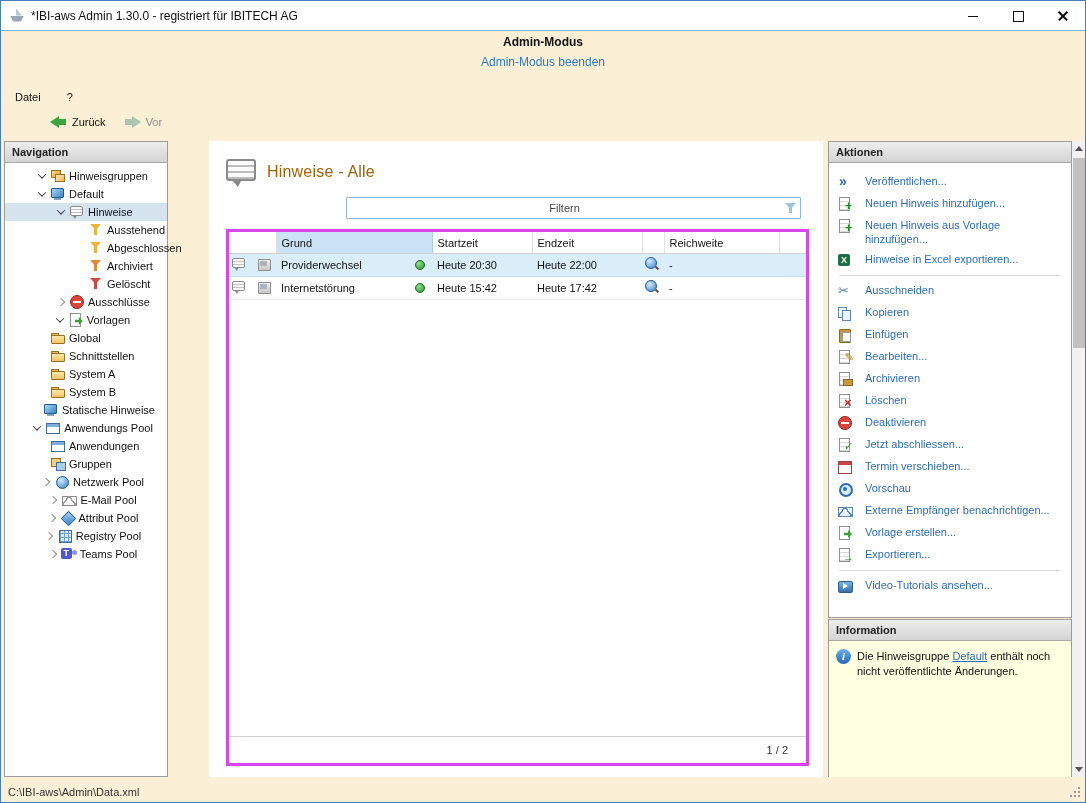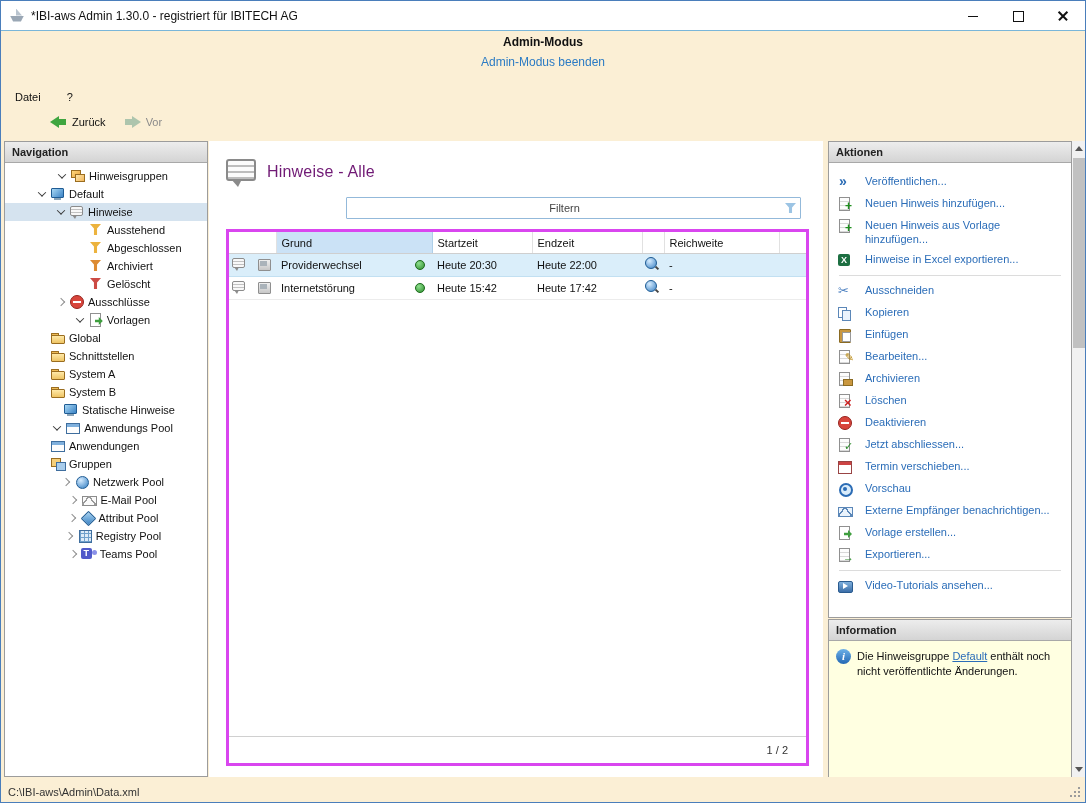--- a/index.html
+++ b/index.html
@@ -32,21 +32,21 @@
   .tool-btn.disabled .tlbl{color:#8a8a8a;}
   .arrow{position:relative;width:17px;height:12px;display:inline-block;}
   [data-icon="arrow-left-green"]::before{content:"";position:absolute;left:0;top:0;border-top:6px solid transparent;border-bottom:6px solid transparent;border-right:9px solid #3fa53f;}
   [data-icon="arrow-left-green"]::after{content:"";position:absolute;left:9px;top:3px;width:7px;height:6px;background:#3fa53f;}
   [data-icon="arrow-right-gray"]::before{content:"";position:absolute;right:0;top:0;border-top:6px solid transparent;border-bottom:6px solid transparent;border-left:9px solid #adc5ad;}
   [data-icon="arrow-right-gray"]::after{content:"";position:absolute;left:1px;top:3px;width:7px;height:6px;background:#adc5ad;}
 
   
   .panel{position:absolute;background:#fff;border:1px solid #9c9c9c;box-sizing:border-box;}
   .panel-header{height:20px;background:linear-gradient(#ededed,#d4d4d4);border-bottom:1px solid #a8a8a8;font-weight:bold;color:#222;display:flex;align-items:center;padding:0 7px;}
-  .nav-panel{left:3px;top:140px;width:204px;height:636px;}
+  .nav-panel{left:3px;top:140px;width:164px;height:636px;}
   .actions-panel{left:827px;top:140px;width:244px;height:477px;}
   .info-panel{left:827px;top:618px;width:244px;height:158px;}
 
   
   .tree{padding-top:4px;}
   .trow{display:flex;align-items:center;height:18px;cursor:default;}
   .trow.selected{background:#d5e3ef;}
   .trow .lbl{margin-left:3px;white-space:nowrap;}
   .d0{padding-left:10px;justify-content:center;} .d1{padding-left:29px;} .d2{padding-left:48px;} .d3{padding-left:67px;}
   .chev{width:16px;height:16px;display:inline-flex;align-items:center;justify-content:center;flex:0 0 16px;}
@@ -83,21 +83,21 @@
   [data-icon="attribute"]::before{content:"";position:absolute;left:3px;top:3px;width:9px;height:9px;transform:rotate(45deg);background:linear-gradient(135deg,#a8d4f2,#3b82c4);border:1px solid #1f5c94;border-radius:1px;}
   [data-icon="registry"]::before{content:"";position:absolute;left:2px;top:2px;width:11px;height:11px;background-color:#dcebf8;border:1px solid #3f6e9e;background-image:repeating-linear-gradient(0deg,#6fa0cc 0 1px,transparent 1px 4px),repeating-linear-gradient(90deg,#6fa0cc 0 1px,transparent 1px 4px);}
   [data-icon="teams"]::before{content:"T";position:absolute;left:0;top:2px;width:11px;height:11px;background:#5059c9;color:#fff;font-size:9px;font-weight:bold;text-align:center;line-height:11px;border-radius:2px;}
   [data-icon="teams"]::after{content:"";position:absolute;right:0;top:4px;width:5px;height:5px;border-radius:50%;background:#8a91e8;}
 
   
   .center{position:absolute;left:208px;top:140px;width:614px;height:636px;background:#fff;}
   .big-note{position:absolute;left:16px;top:16px;width:32px;height:30px;}
   .big-note::before{content:"";position:absolute;left:1px;top:2px;width:26px;height:18px;border:2px solid #8a8a8a;border-radius:3px;background:repeating-linear-gradient(180deg,#fbfbfb 0 4px,#bdbdbd 4px 6px);}
   .big-note::after{content:"";position:absolute;left:6px;top:22px;border-left:7px solid transparent;border-right:4px solid transparent;border-top:8px solid #8a8a8a;}
-  .page-title{position:absolute;left:58px;top:22px;font-size:16px;color:#701a75;letter-spacing:.2px;}
+  .page-title{position:absolute;left:58px;top:22px;font-size:16px;color:#a16207;letter-spacing:.2px;}
   .filter-wrap{position:absolute;left:137px;top:56px;width:455px;height:22px;border:1px solid #93b9da;border-radius:1px;background:#fff;display:flex;align-items:center;box-sizing:border-box;}
   .filter-wrap input{flex:1;border:none;outline:none;height:18px;font:inherit;text-align:center;color:#333;background:transparent;}
   .filter-wrap input::placeholder{color:#444;opacity:1;}
   [data-icon="funnel-blue"]{width:18px;flex:0 0 18px;}
   [data-icon="funnel-blue"]::before{content:"";position:absolute;left:3px;top:3px;width:11px;height:10px;clip-path:polygon(0 0,100% 0,64% 45%,64% 100%,36% 100%,36% 45%);background:#9cc4e4;}
 
   .grid{position:absolute;left:17px;top:88px;width:583px;height:537px;border:3px solid #d946ef;box-sizing:border-box;display:flex;flex-direction:column;}
   table.tbl{border-collapse:collapse;table-layout:fixed;width:100%;}
   .tbl col.c1{width:25px;} .tbl col.c2{width:22px;} .tbl col.c3{width:134px;} .tbl col.c4{width:22px;}
   .tbl col.c5{width:100px;} .tbl col.c6{width:110px;} .tbl col.c7{width:22px;} .tbl col.c8{width:115px;} .tbl col.c9{width:auto;}

